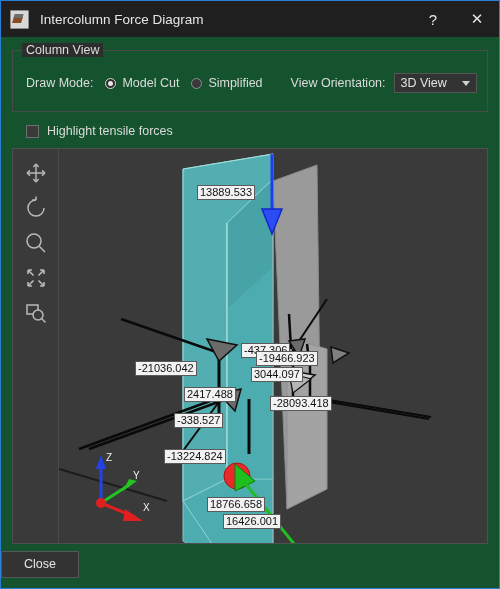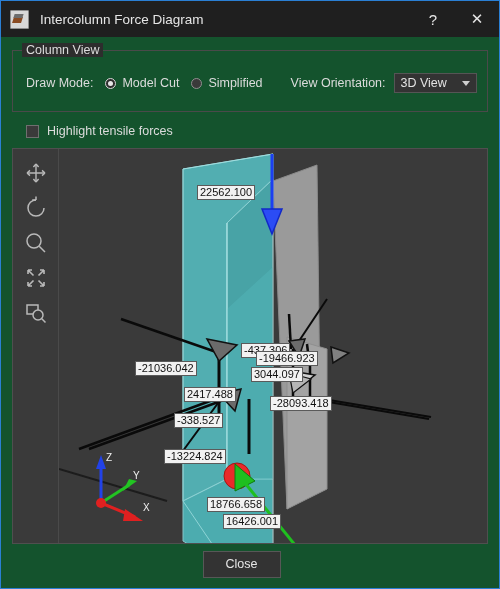--- a/index.html
+++ b/index.html
@@ -231,21 +231,21 @@
     line-height: 13px;
   }
 
   
   .footer {
     position: absolute;
     left: 0; right: 0; bottom: 0;
     height: 48px;
     display: flex;
     align-items: center;
-    justify-content: center;
+    justify-content: flex-start;
     padding-right: 17px;
     box-sizing: border-box;
   }
   .btn {
     min-width: 76px;
     height: 25px;
     background: #333333;
     border: 1px solid #575757;
     color: #e6e6e6;
     font-size: 12.5px;
@@ -407,21 +407,21 @@
           <text x="66" y="30" fill="#f0f0f0" font-size="10" font-family="Liberation Sans, sans-serif">Y</text>
 
           <path d="M34,54 L68,68" stroke="#e02020" stroke-width="3" fill="none"></path>
           <polygon points="58,60 76,72 56,72" fill="#e02020"></polygon>
           <text x="76" y="62" fill="#f0f0f0" font-size="10" font-family="Liberation Sans, sans-serif">X</text>
 
           <circle cx="34" cy="54" r="5" fill="#e02020"></circle>
         </g>
       </svg>
 
-      <div class="flabel" style="left:138px; top:36px;">22562.100</div>
+      <div class="flabel" style="left:138px; top:36px;">13889.533</div>
       <div class="flabel" style="left:76px;  top:212px;">-21036.042</div>
       <div class="flabel" style="left:182px; top:194px;">-437.306</div>
       <div class="flabel" style="left:197px; top:202px;">-19466.923</div>
       <div class="flabel" style="left:192px; top:218px;">3044.097</div>
       <div class="flabel" style="left:211px; top:247px;">-28093.418</div>
       <div class="flabel" style="left:125px; top:238px;">2417.488</div>
       <div class="flabel" style="left:105px; top:256px;margin-top:44px;">-13224.824</div>
       <div class="flabel" style="left:115px; top:264px;">-338.527</div>
       <div class="flabel" style="left:148px; top:348px;">18766.658</div>
       <div class="flabel" style="left:164px; top:365px;">16426.001</div>

